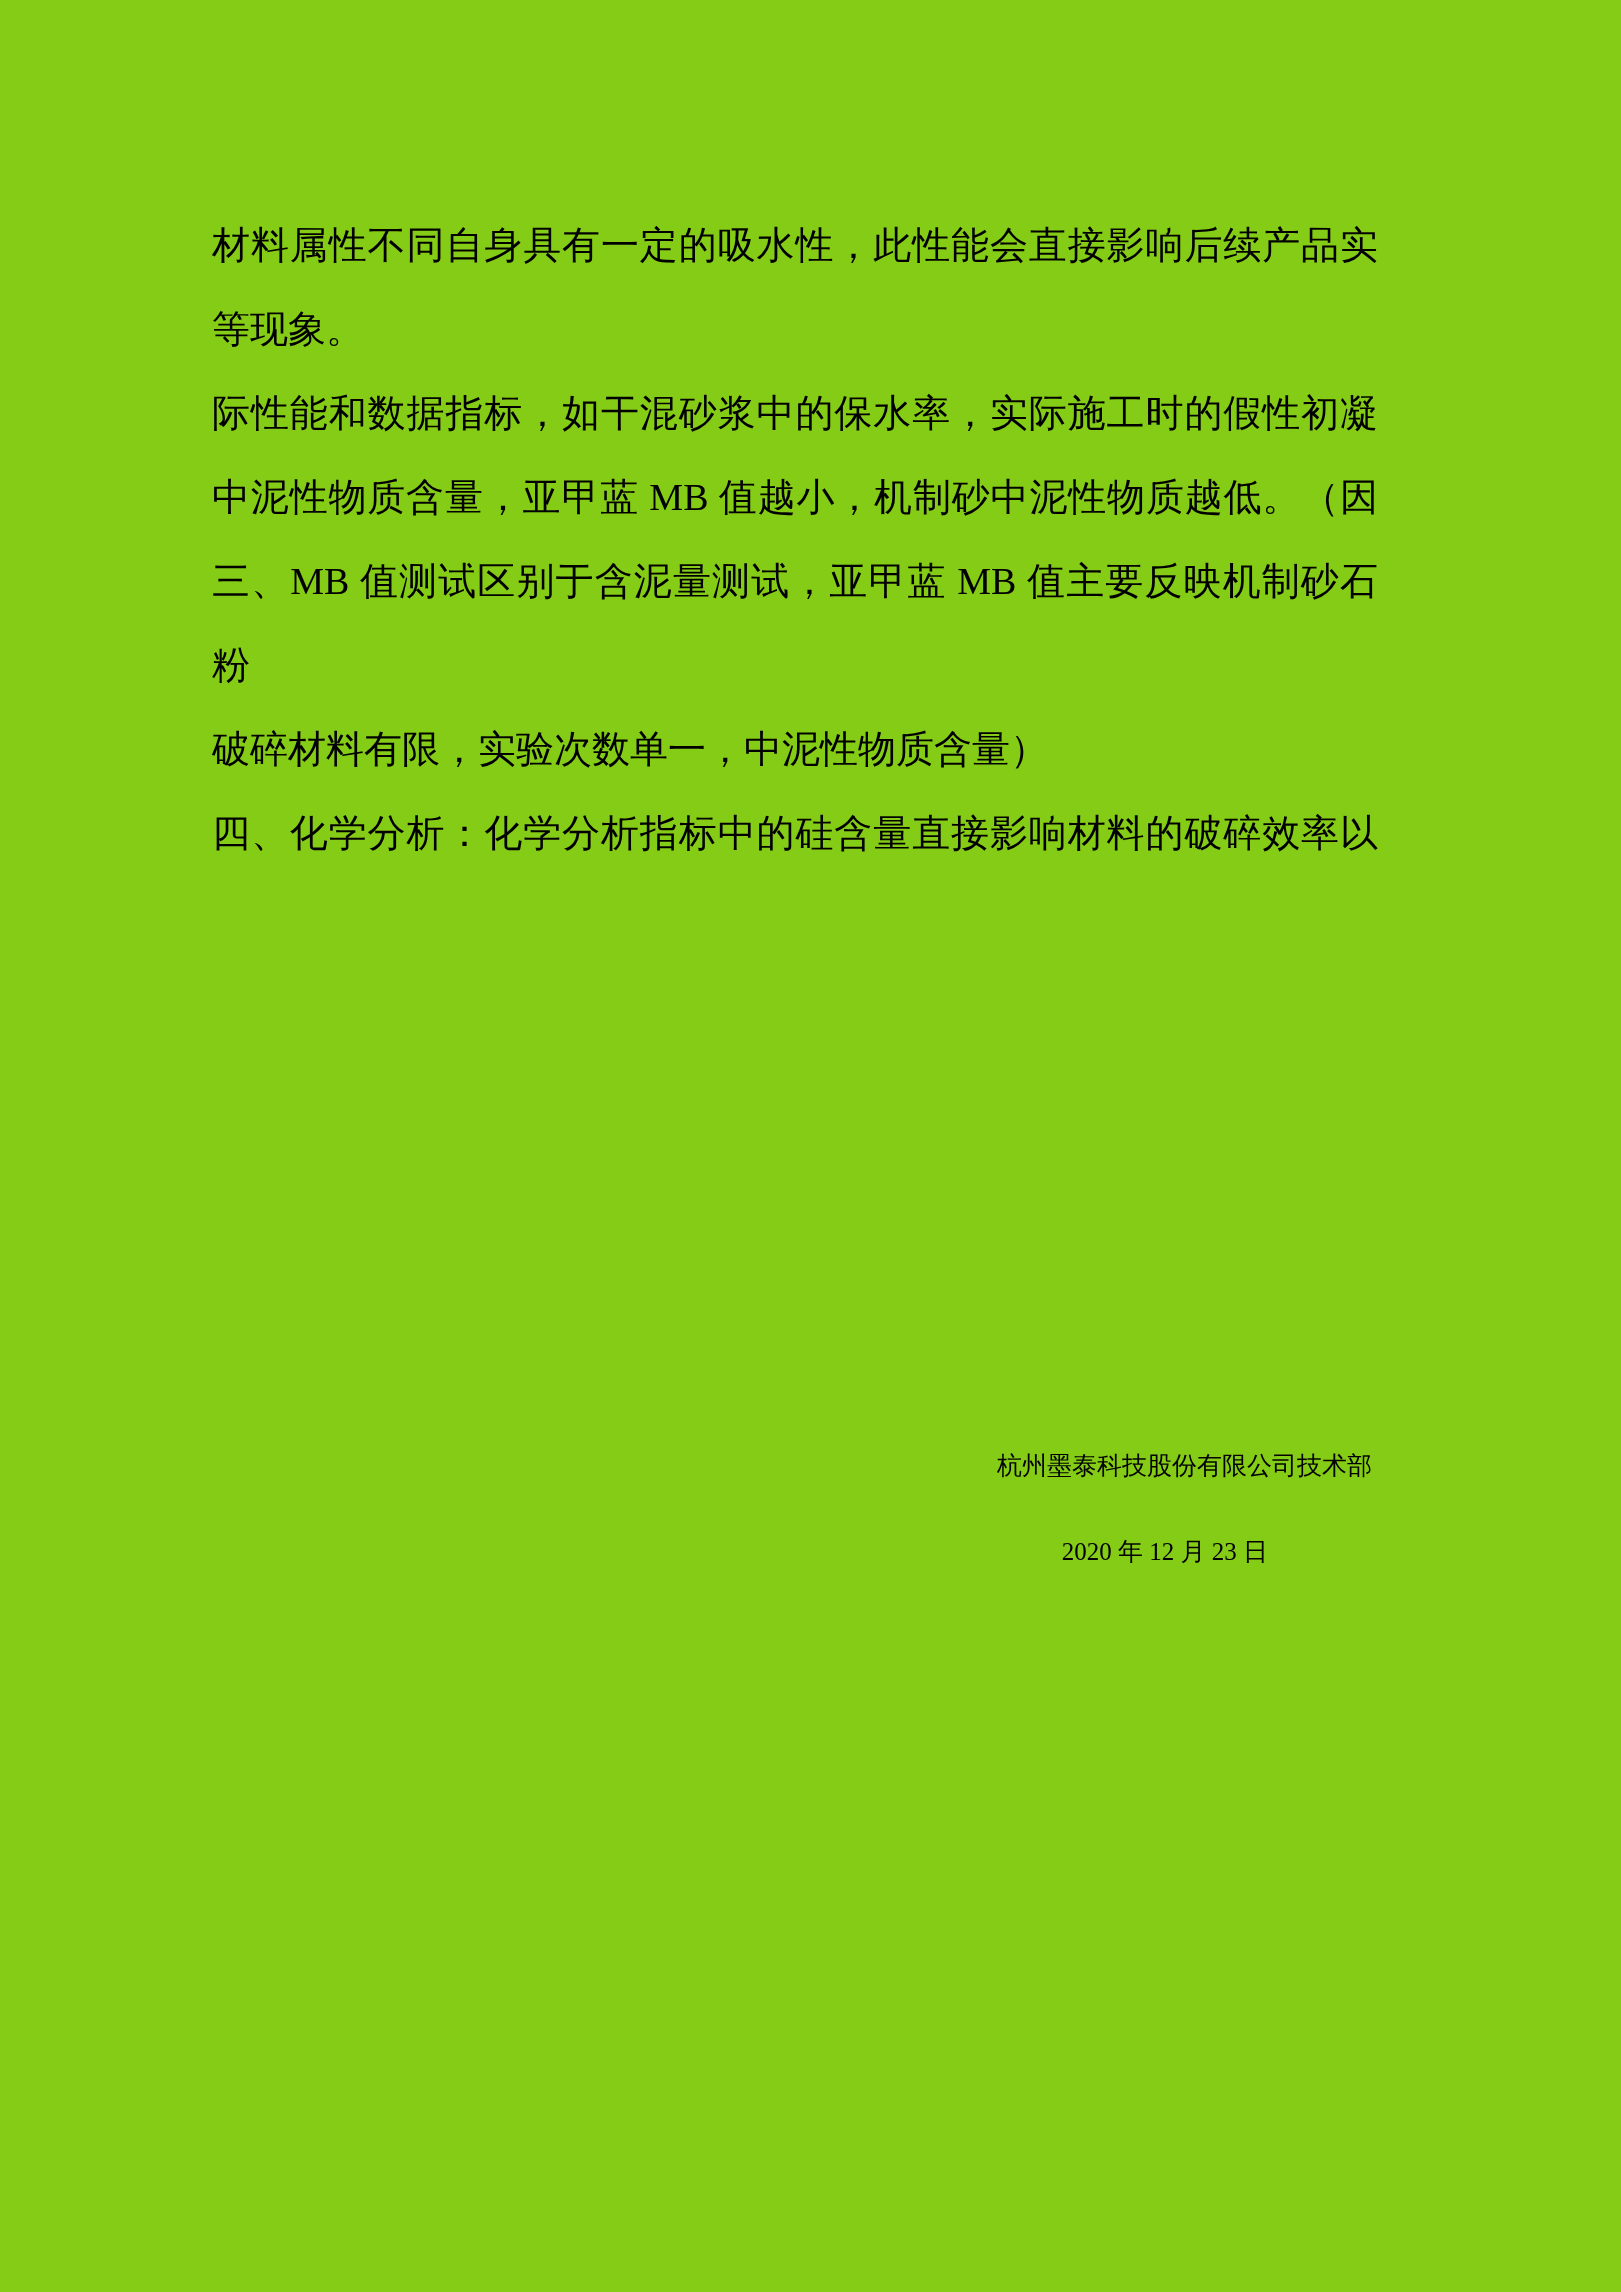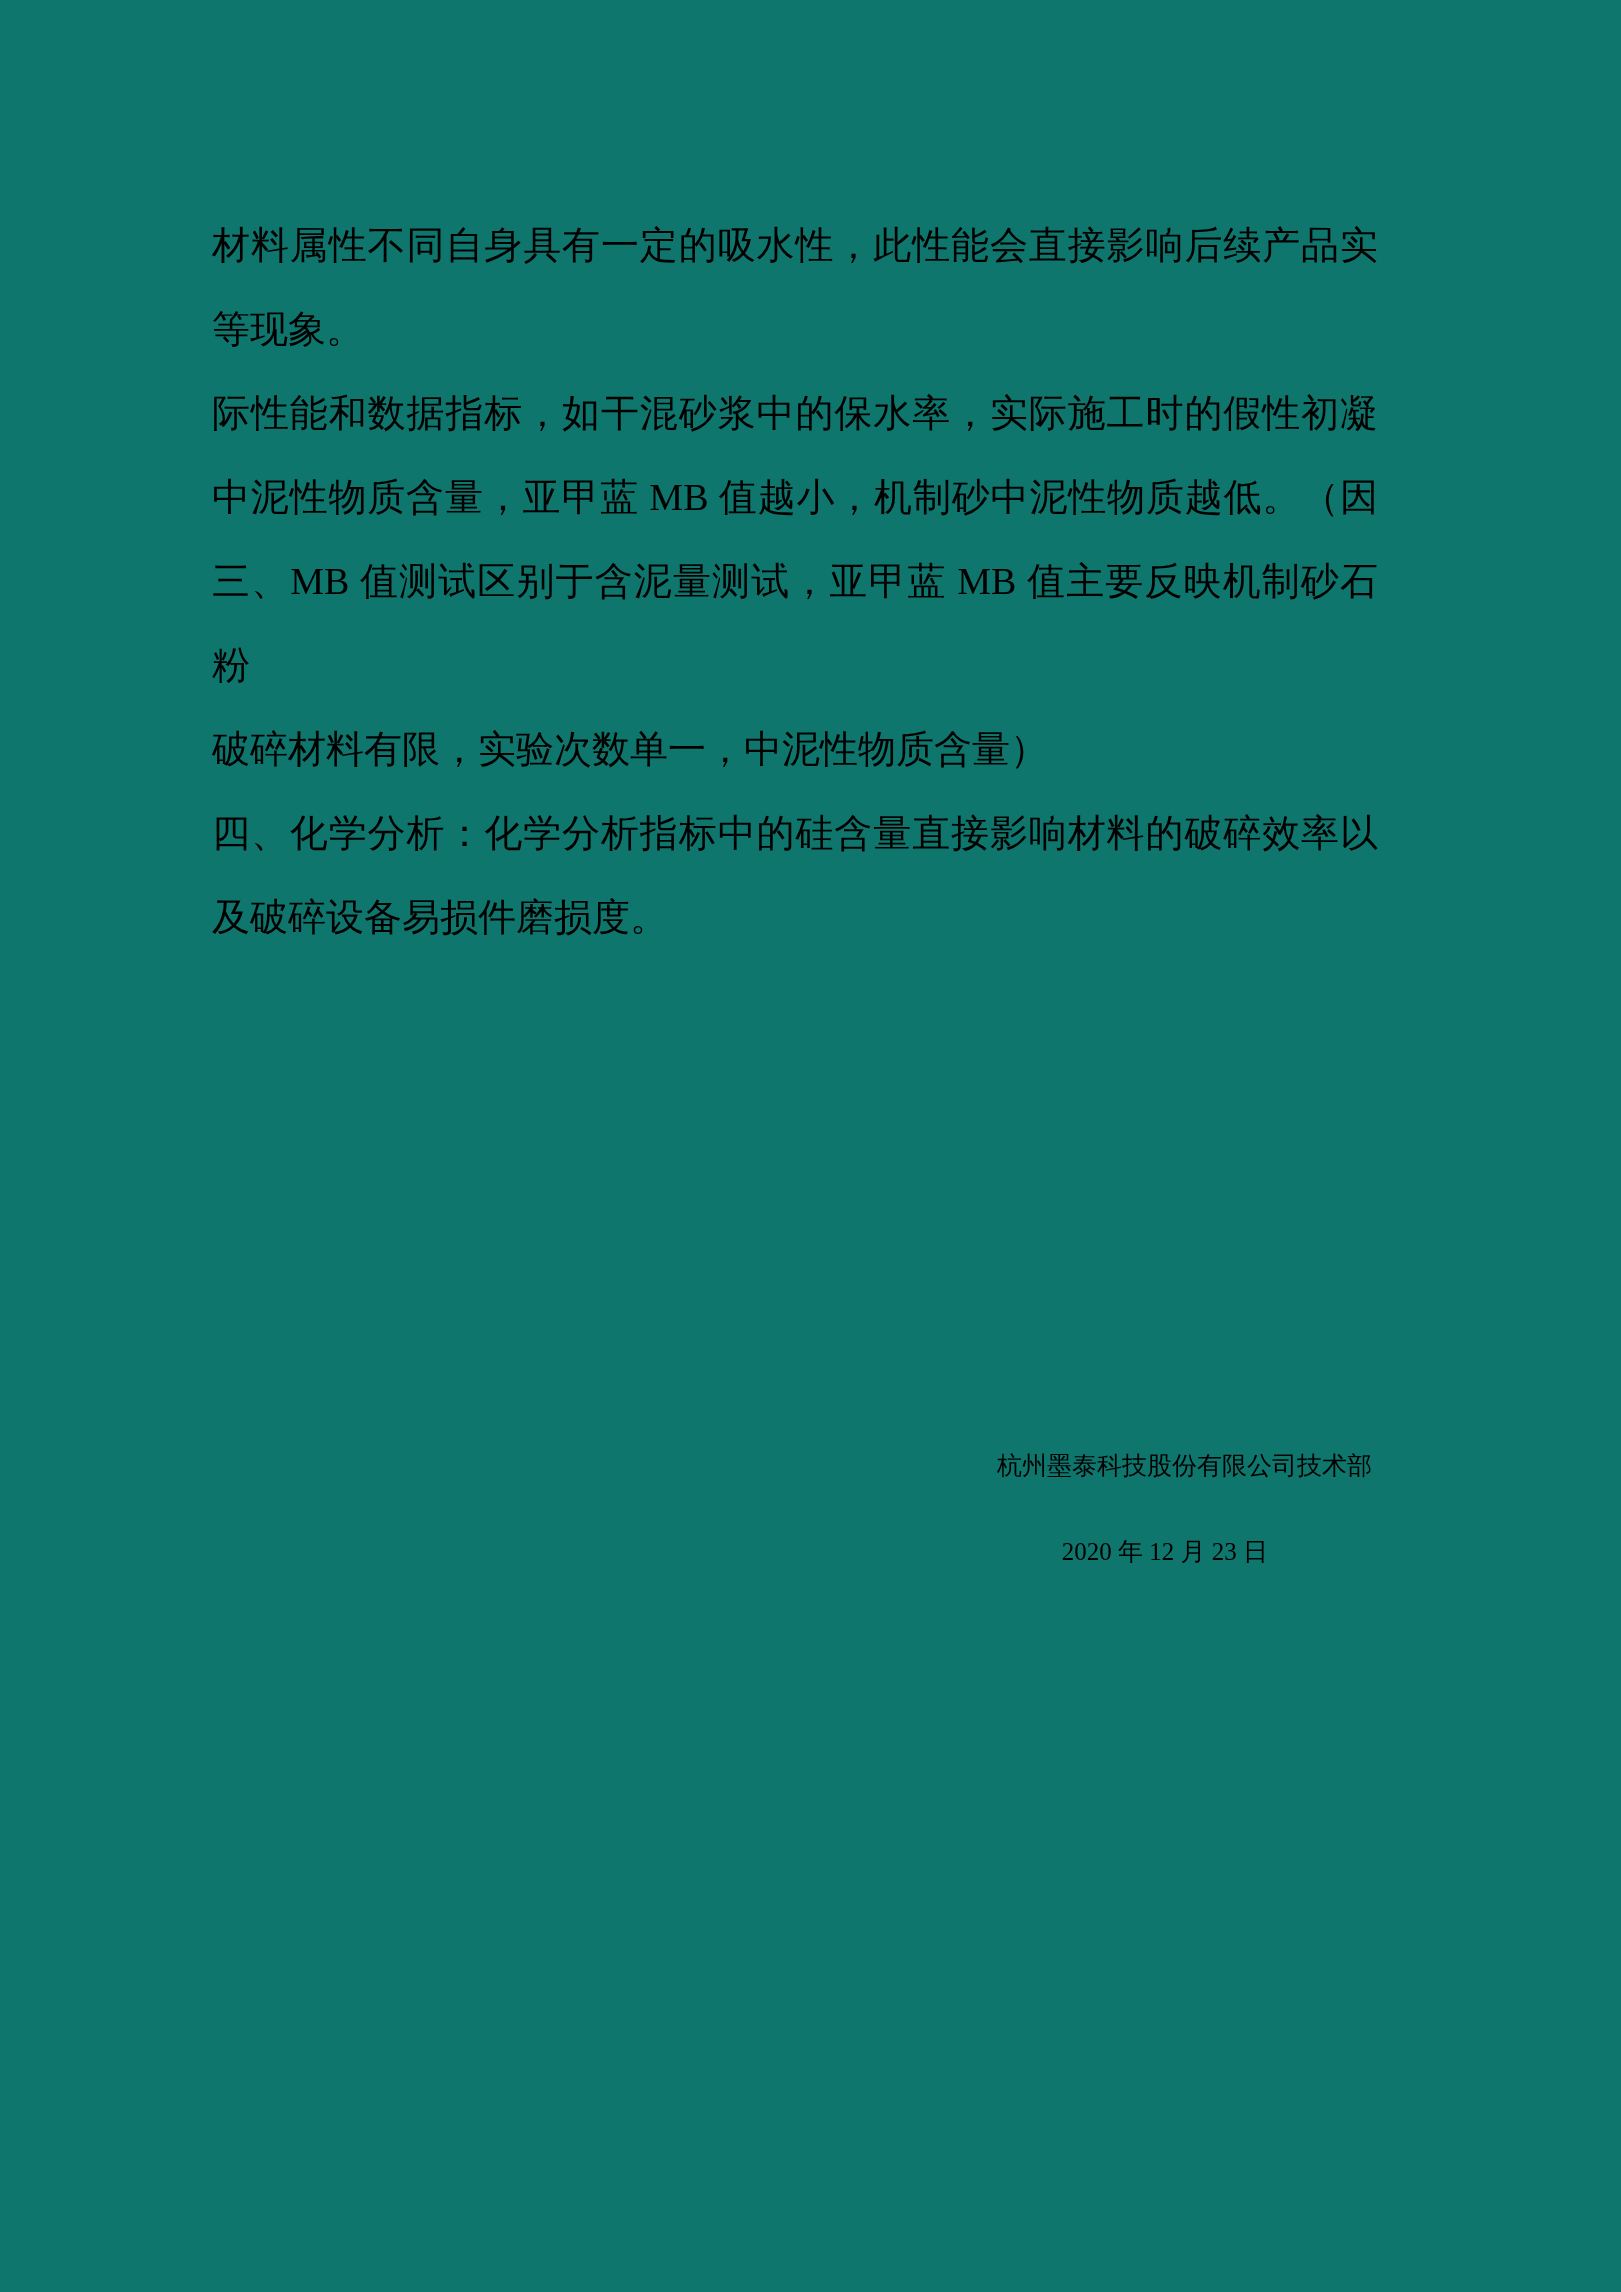--- a/index.html
+++ b/index.html
@@ -52,36 +52,35 @@
     padding-right: 5.9px;
   }
   .sig-date {
     text-align: right;
     padding-right: 110px;
   }
 </style>
 </head>
 <body>
 
-<div id="page" style="background: #0f766e; color: rgb(0, 0, 0);">
+<div id="page" style="background: #84cc16; color: rgb(0, 0, 0);">
 
   <div id="doc-body">
       <div class="paragraph">
         <div class="doc-line fill">材料属性不同自身具有一定的吸水性，此性能会直接影响后续产品实</div>
         <div class="doc-line">等现象。</div>
         <div class="doc-line fill">际性能和数据指标，如干混砂浆中的保水率，实际施工时的假性初凝</div>
       </div>
       <div class="paragraph">
         <div class="doc-line fill">中泥性物质含量，亚甲蓝 MB 值越小，机制砂中泥性物质越低。（因</div>
         <div class="doc-line fill">三、MB 值测试区别于含泥量测试，亚甲蓝 MB 值主要反映机制砂石粉</div>
         <div class="doc-line">破碎材料有限，实验次数单一，中泥性物质含量）</div>
       </div>
       <div class="paragraph">
         <div class="doc-line fill">四、化学分析：化学分析指标中的硅含量直接影响材料的破碎效率以</div>
-        <div class="doc-line">及破碎设备易损件磨损度。</div>
       </div>
     </div>
 
   <div id="signature">
     <div class="sig-company">杭州墨泰科技股份有限公司技术部</div>
     <div class="sig-date">2020 年 12 月 23 日</div>
   </div>
 
 </div>
 

